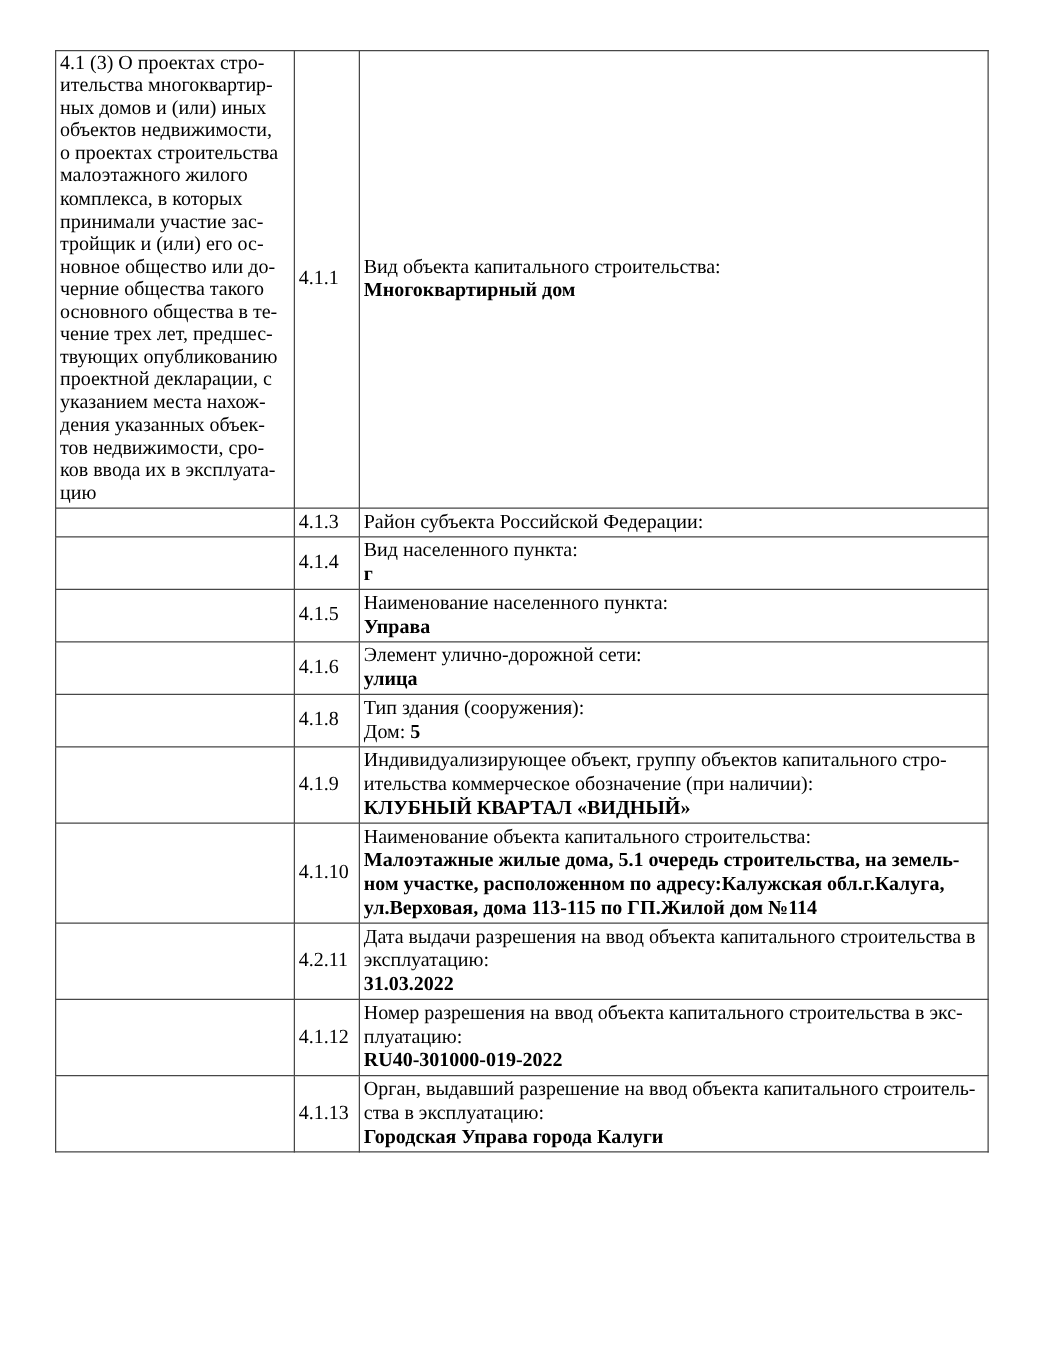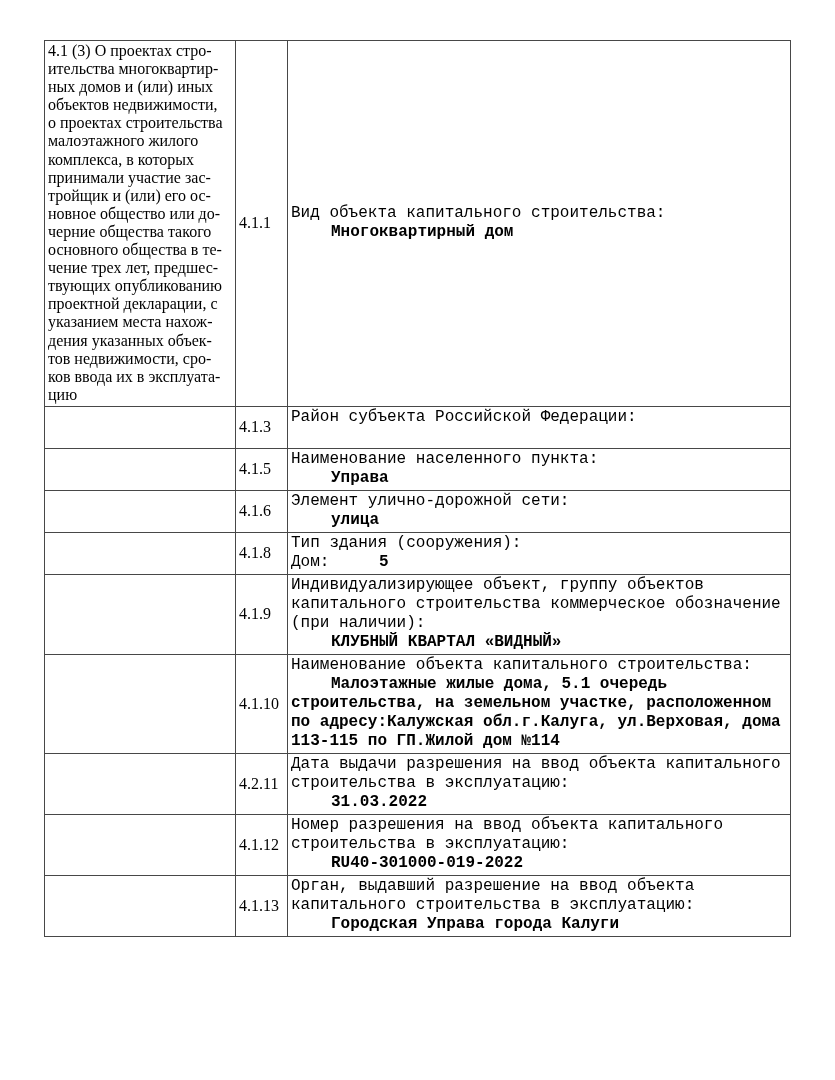--- a/index.html
+++ b/index.html
@@ -45,22 +45,22 @@
   }
   td.c2 {
     width: 45px;
     line-height: 19px;
     padding: 1px 1px 1px 3px;
   }
   td.c3 {
     line-height: 19px;
     padding: 1px 4px 2px 3px;
   }
-  .val-bold { font-weight: bold; margin-left: 40px; }
-  .label, .value-line { margin: 0; font-family: Liberation Mono, monospace; }
+  .val-bold { font-weight: bold; }
+  .label, .value-line { margin: 0; }
 </style>
 </head>
 <body>
 
 <div class="page">
   <table class="decl">
     <tbody>
         <tr>
       <td class="c1">4.1 (3) О проектах стро-
 ительства многоквартир-
@@ -87,20 +87,28 @@
         <div class="label">Вид объекта капитального строительства:</div>
         <div class="value-line"><span></span><span class="val-bold">Многоквартирный дом</span></div>
       </td>
     </tr>
     <tr>
       <td class="c1"></td>
       <td class="c2">4.1.3</td>
       <td class="c3">
         <div class="label">Район субъекта Российской Федерации:</div>
         <div class="value-line"><span></span><span class="val-bold"></span></div>
+      </td>
+    </tr>
+    <tr>
+      <td class="c1"></td>
+      <td class="c2">4.1.4</td>
+      <td class="c3">
+        <div class="label">Вид населенного пункта:</div>
+        <div class="value-line"><span></span><span class="val-bold">г</span></div>
       </td>
     </tr>
     <tr>
       <td class="c1"></td>
       <td class="c2">4.1.5</td>
       <td class="c3">
         <div class="label">Наименование населенного пункта:</div>
         <div class="value-line"><span></span><span class="val-bold">Управа</span></div>
       </td>
     </tr>

